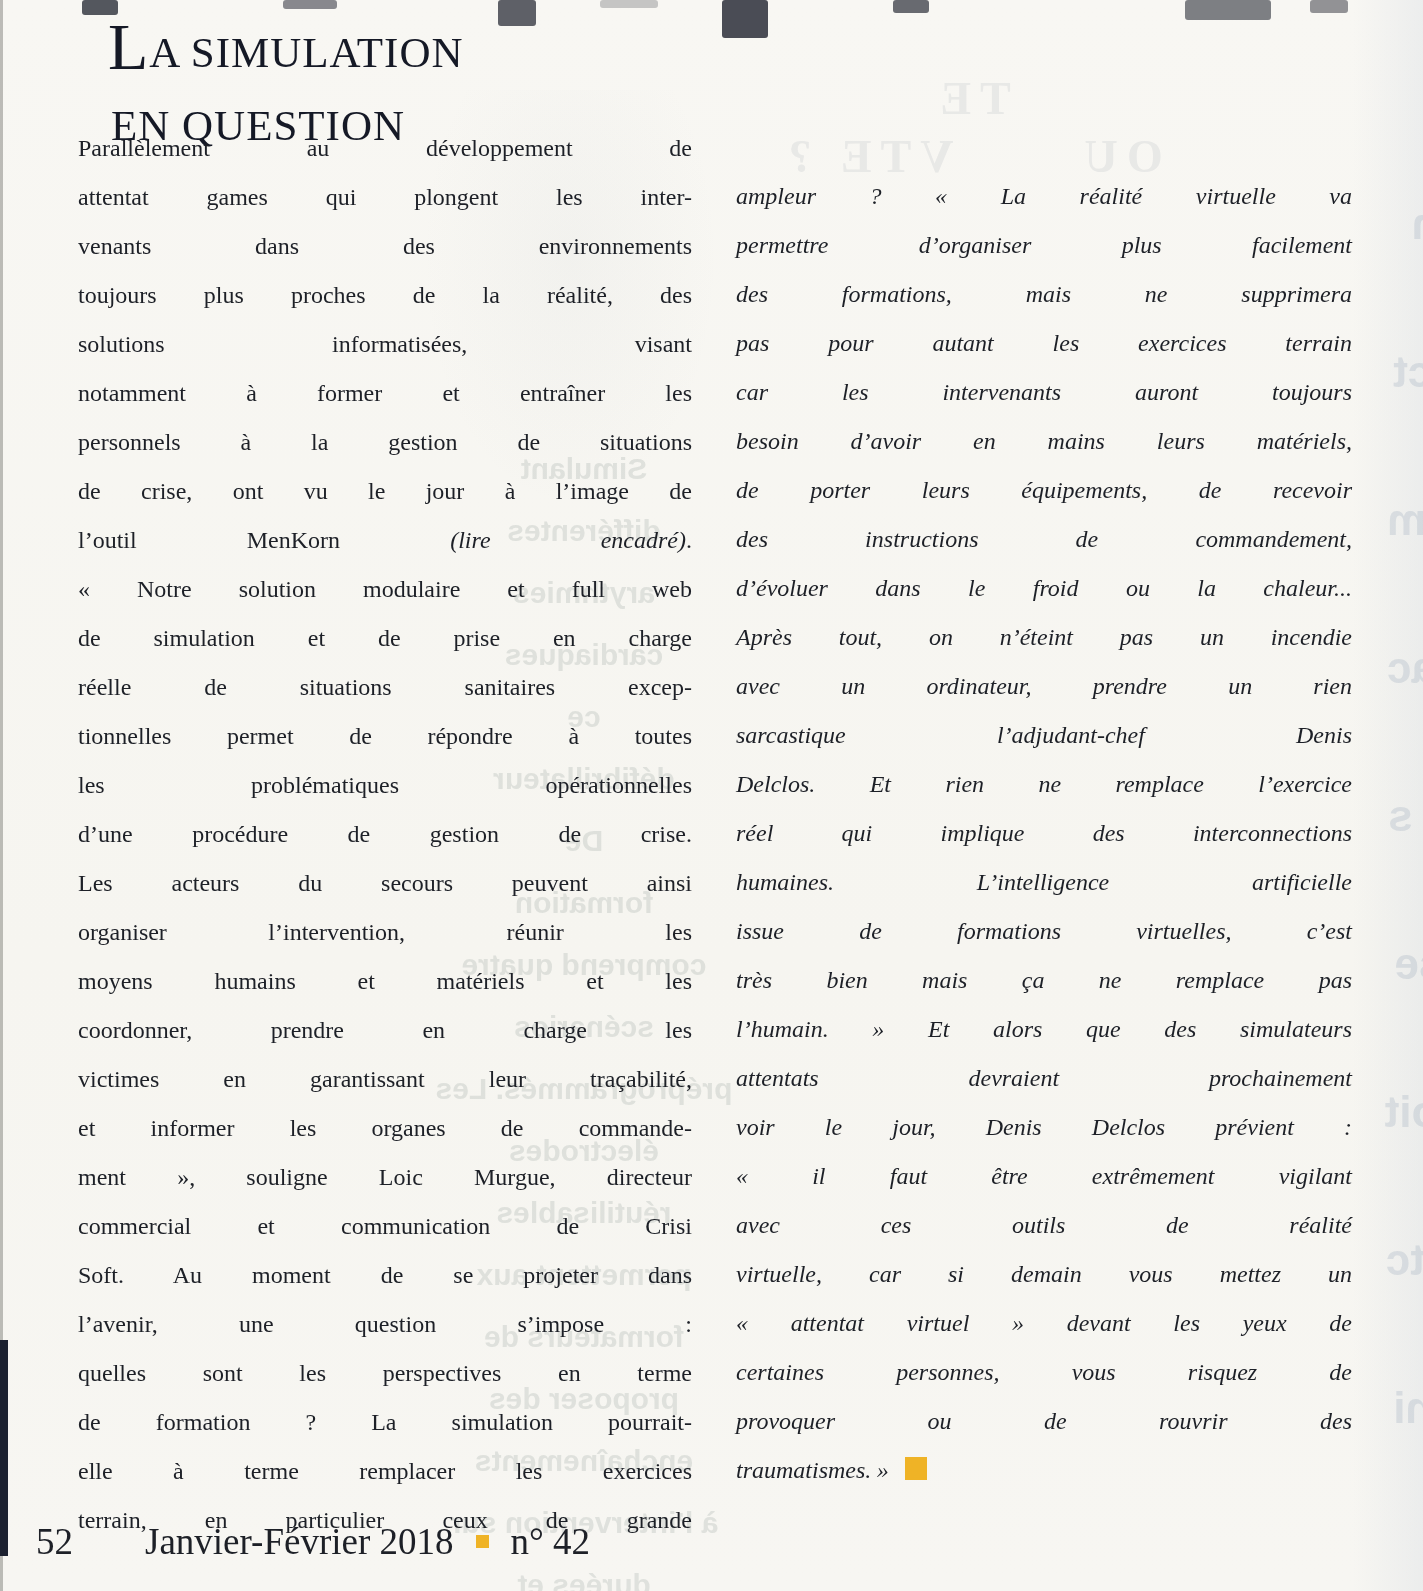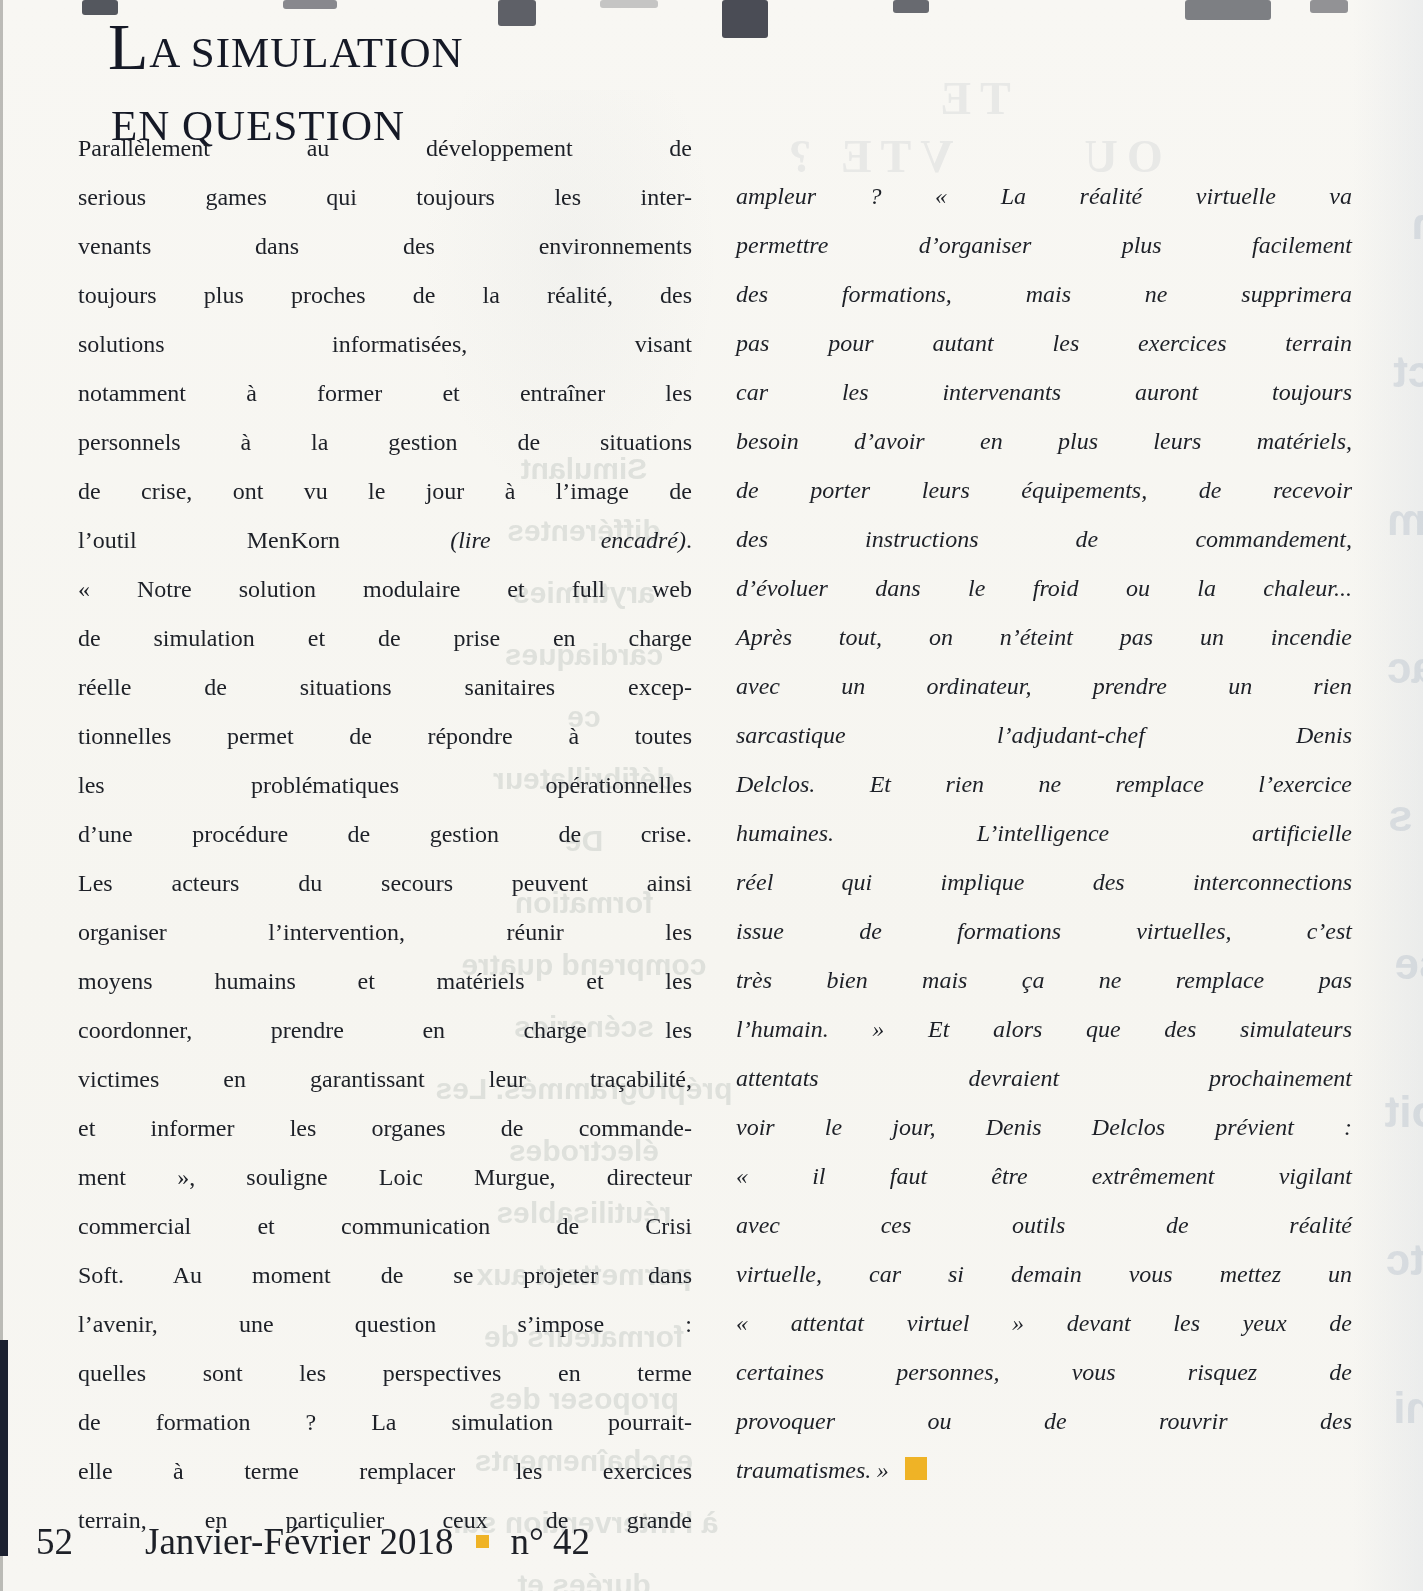--- a/index.html
+++ b/index.html
@@ -100,21 +100,21 @@
       <div class="ghost-line">ani</div>
     </div>
 
   <div class="title">
     <div class="t1"><span class="bigL">L</span><span>A SIMULATION</span></div>
     <span class="t2">EN QUESTION</span>
   </div>
 
   <div class="col col-left">
       <div class="line">Parallèlement au développement de</div>
-      <div class="line">serious games qui toujours les inter-</div>
+      <div class="line">attentat games qui plongent les inter-</div>
       <div class="line">venants dans des environnements</div>
       <div class="line">toujours plus proches de la réalité, des</div>
       <div class="line">solutions informatisées, visant</div>
       <div class="line">notamment à former et entraîner les</div>
       <div class="line">personnels à la gestion de situations</div>
       <div class="line">de crise, ont vu le jour à l’image de</div>
       <div class="line">l’outil MenKorn <i>(lire encadré)</i>.</div>
       <div class="line">« Notre solution modulaire et full web</div>
       <div class="line">de simulation et de prise en charge</div>
       <div class="line">réelle de situations sanitaires excep-</div>
@@ -136,30 +136,30 @@
       <div class="line">elle à terme remplacer les exercices</div>
       <div class="line">terrain, en particulier ceux de grande</div>
     </div>
 
   <div class="col col-right">
       <div class="line">ampleur ? « La réalité virtuelle va</div>
       <div class="line">permettre d’organiser plus facilement</div>
       <div class="line">des formations, mais ne supprimera</div>
       <div class="line">pas pour autant les exercices terrain</div>
       <div class="line">car les intervenants auront toujours</div>
-      <div class="line">besoin d’avoir en plus leurs matériels,</div>
+      <div class="line">besoin d’avoir en mains leurs matériels,</div>
       <div class="line">de porter leurs équipements, de recevoir</div>
       <div class="line">des instructions de commandement,</div>
       <div class="line">d’évoluer dans le froid ou la chaleur...</div>
       <div class="line">Après tout, on n’éteint pas un incendie</div>
       <div class="line">avec un ordinateur, prendre un rien</div>
       <div class="line">sarcastique l’adjudant-chef Denis</div>
       <div class="line">Delclos. Et rien ne remplace l’exercice</div>
+      <div class="line">réel qui implique des interconnections</div>
       <div class="line">humaines. L’intelligence artificielle</div>
-      <div class="line">réel qui implique des interconnections</div>
       <div class="line">issue de formations virtuelles, c’est</div>
       <div class="line">très bien mais ça ne remplace pas</div>
       <div class="line">l’humain. » Et alors que des simulateurs</div>
       <div class="line">attentats devraient prochainement</div>
       <div class="line">voir le jour, Denis Delclos prévient :</div>
       <div class="line">« il faut être extrêmement vigilant</div>
       <div class="line">avec ces outils de réalité</div>
       <div class="line">virtuelle, car si demain vous mettez un</div>
       <div class="line">« attentat virtuel » devant les yeux de</div>
       <div class="line">certaines personnes, vous risquez de</div>

